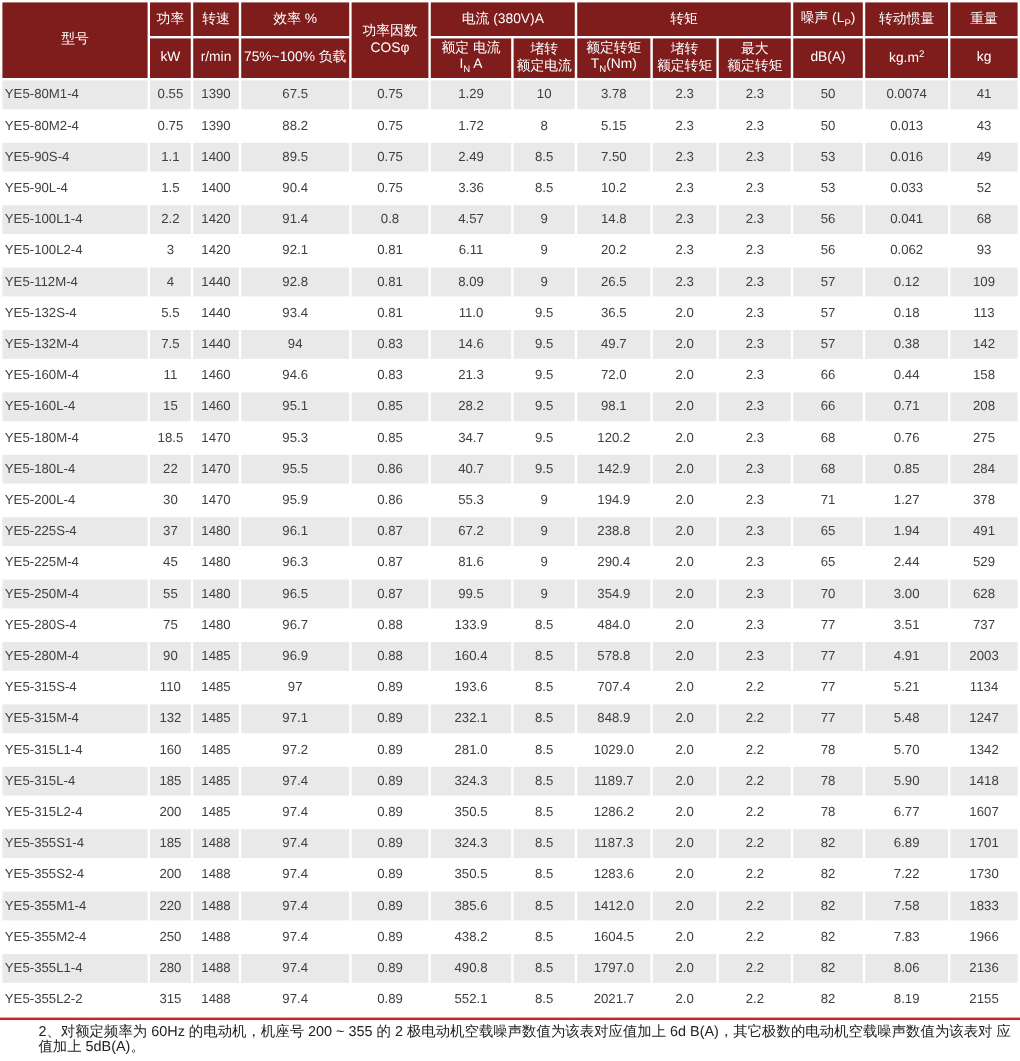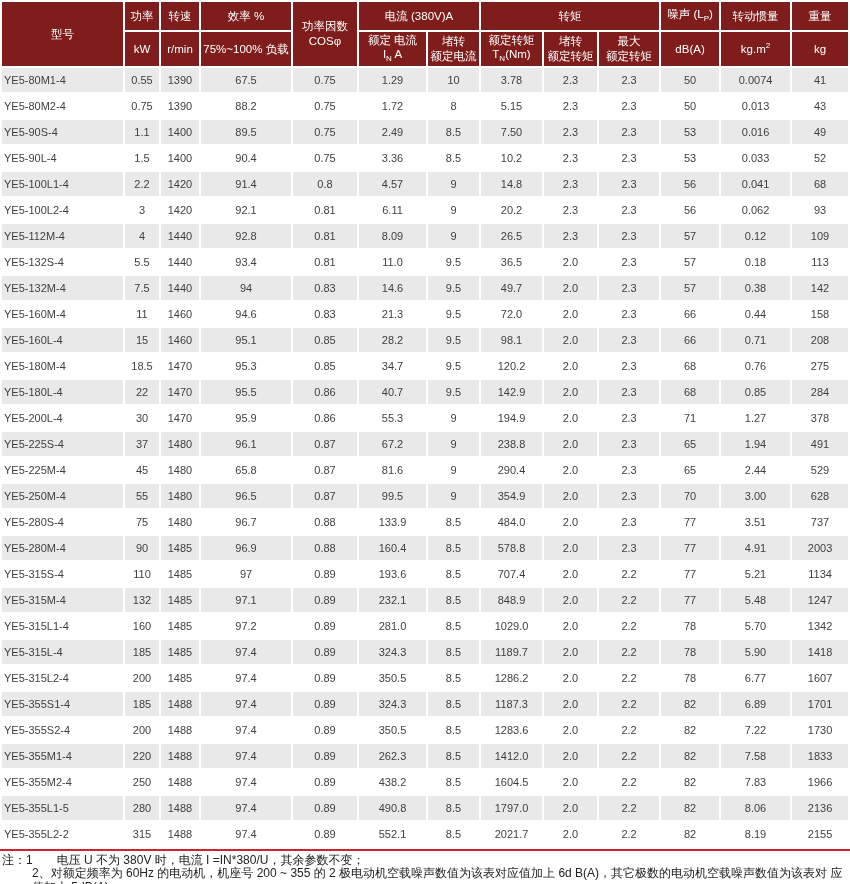--- a/index.html
+++ b/index.html
@@ -342,21 +342,21 @@
     <td>2.0</td>
     <td>2.3</td>
     <td>65</td>
     <td>1.94</td>
     <td>491</td>
   </tr>
       <tr class="even">
     <td class="model">YE5-225M-4</td>
     <td>45</td>
     <td>1480</td>
-    <td>65.8</td>
+    <td>96.3</td>
     <td>0.87</td>
     <td>81.6</td>
     <td>9</td>
     <td>290.4</td>
     <td>2.0</td>
     <td>2.3</td>
     <td>65</td>
     <td>2.44</td>
     <td>529</td>
   </tr>
@@ -509,21 +509,21 @@
     <td>82</td>
     <td>7.22</td>
     <td>1730</td>
   </tr>
       <tr class="odd">
     <td class="model">YE5-355M1-4</td>
     <td>220</td>
     <td>1488</td>
     <td>97.4</td>
     <td>0.89</td>
-    <td>262.3</td>
+    <td>385.6</td>
     <td>8.5</td>
     <td>1412.0</td>
     <td>2.0</td>
     <td>2.2</td>
     <td>82</td>
     <td>7.58</td>
     <td>1833</td>
   </tr>
       <tr class="even">
     <td class="model">YE5-355M2-4</td>
@@ -534,21 +534,21 @@
     <td>438.2</td>
     <td>8.5</td>
     <td>1604.5</td>
     <td>2.0</td>
     <td>2.2</td>
     <td>82</td>
     <td>7.83</td>
     <td>1966</td>
   </tr>
       <tr class="odd">
-    <td class="model">YE5-355L1-5</td>
+    <td class="model">YE5-355L1-4</td>
     <td>280</td>
     <td>1488</td>
     <td>97.4</td>
     <td>0.89</td>
     <td>490.8</td>
     <td>8.5</td>
     <td>1797.0</td>
     <td>2.0</td>
     <td>2.2</td>
     <td>82</td>
@@ -569,18 +569,14 @@
     <td>82</td>
     <td>8.19</td>
     <td>2155</td>
   </tr>
     </tbody>
 </table>
 
 <div class="footer-rule"></div>
 
 <div class="notes">
-  <div class="note-row1">
-    <span class="note-label">注：1</span>
-    <span>电压 U 不为 380V 时，电流 I =IN*380/U，其余参数不变；</span>
-  </div>
   <div class="note2">2、对额定频率为 60Hz 的电动机，机座号 200 ~ 355 的 2 极电动机空载噪声数值为该表对应值加上 6d B(A)，其它极数的电动机空载噪声数值为该表对 应值加上 5dB(A)。</div>
 </div>
 
 </body></html>

